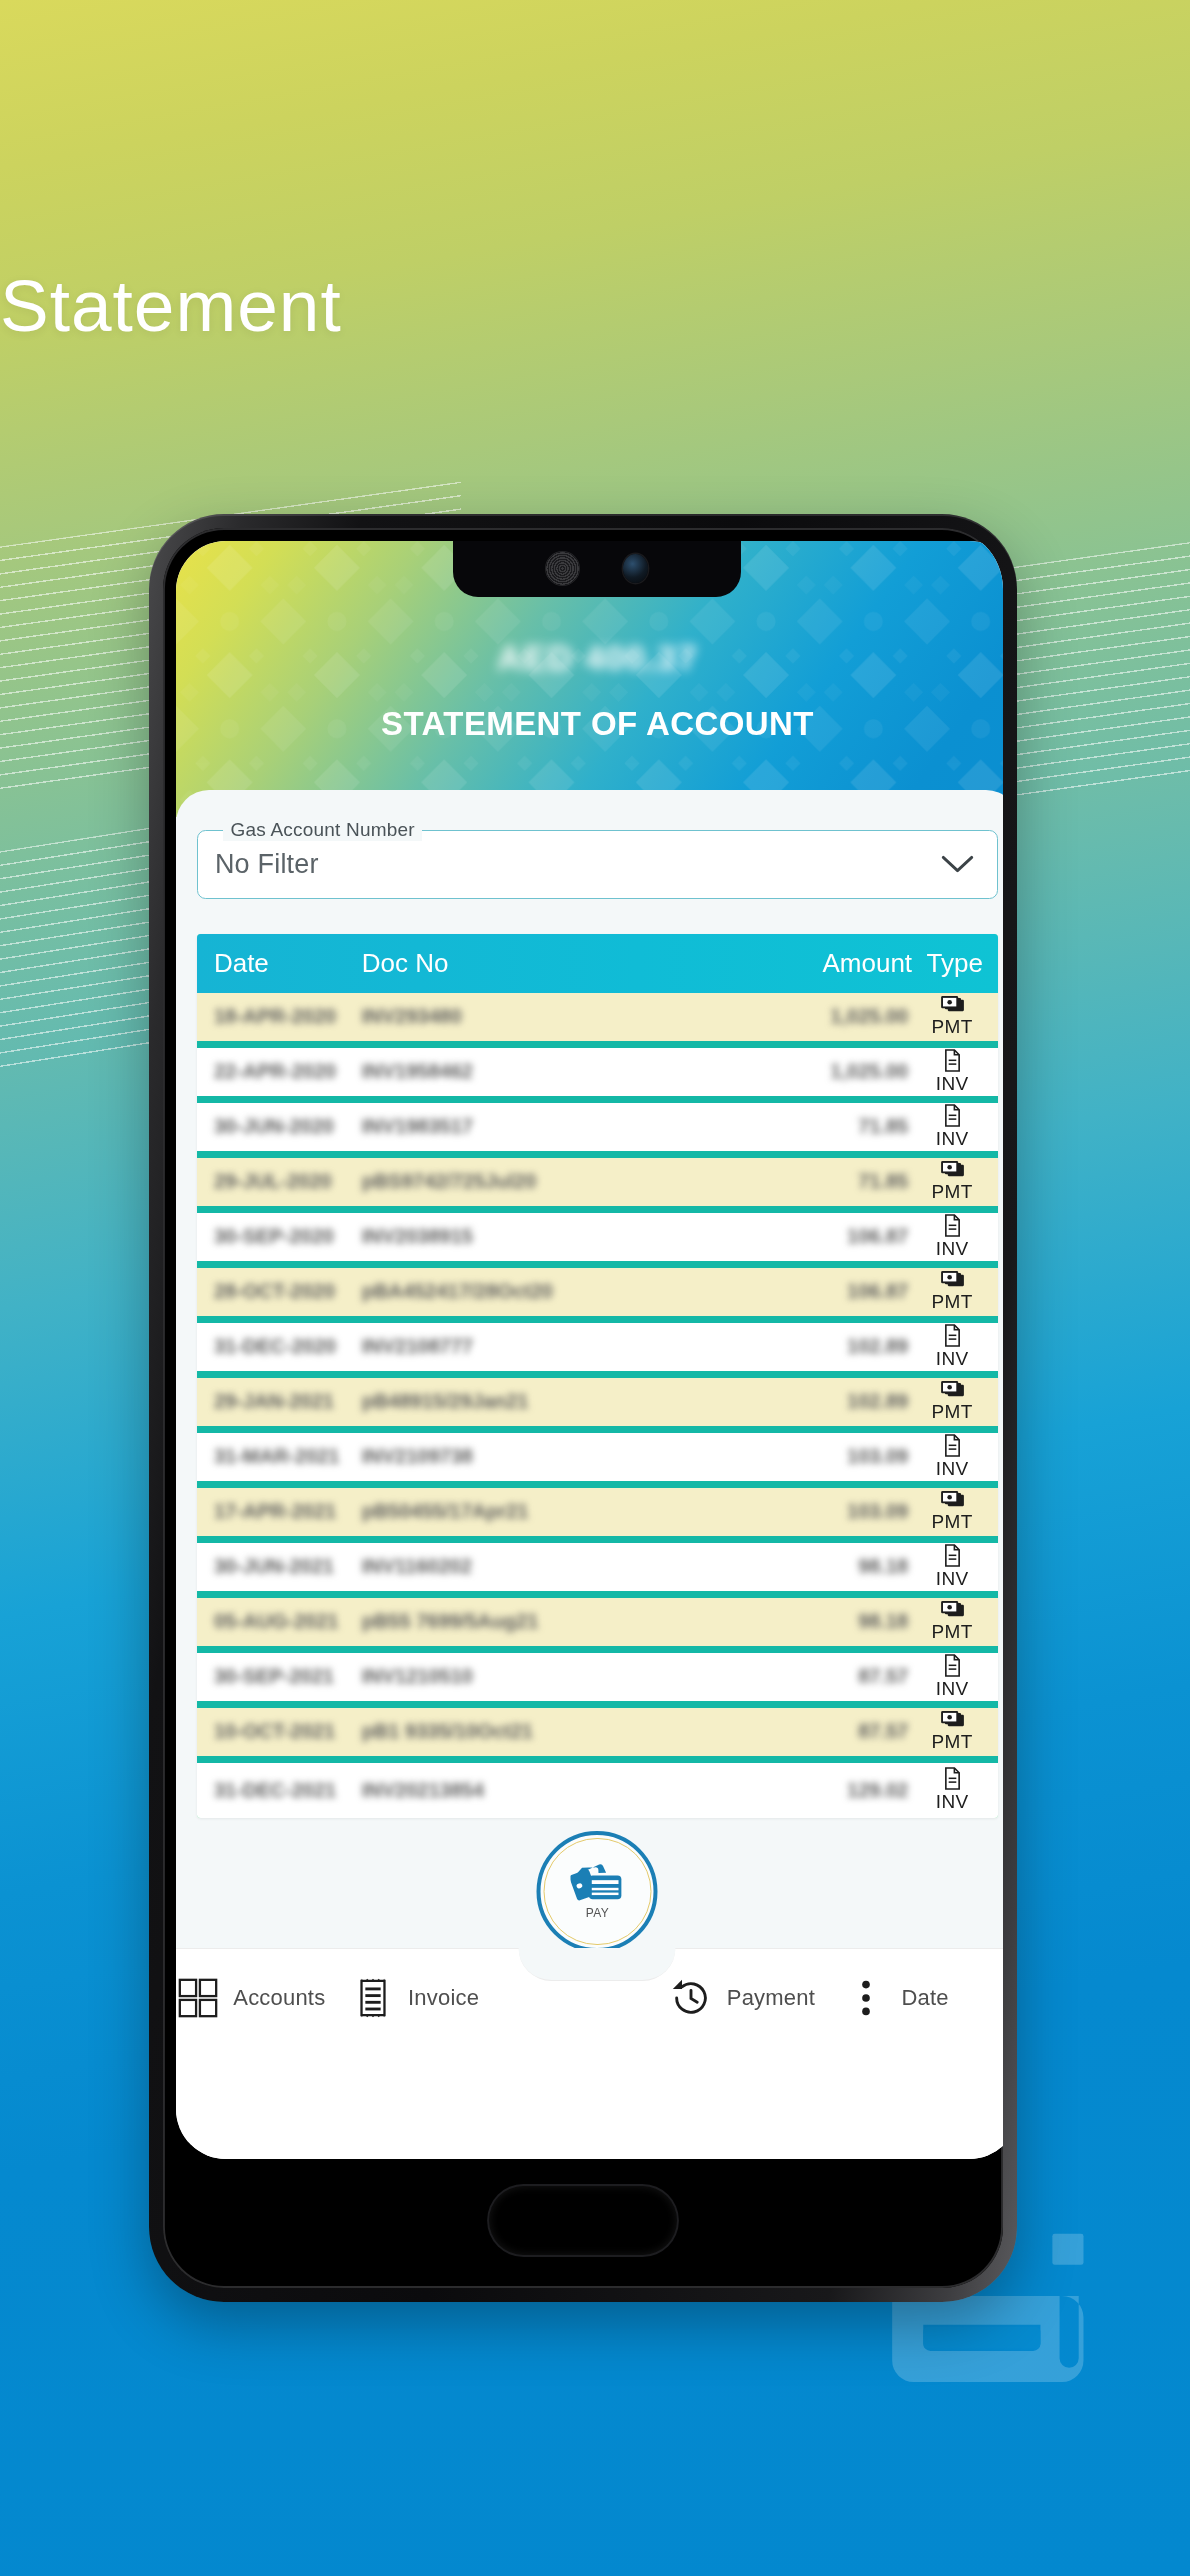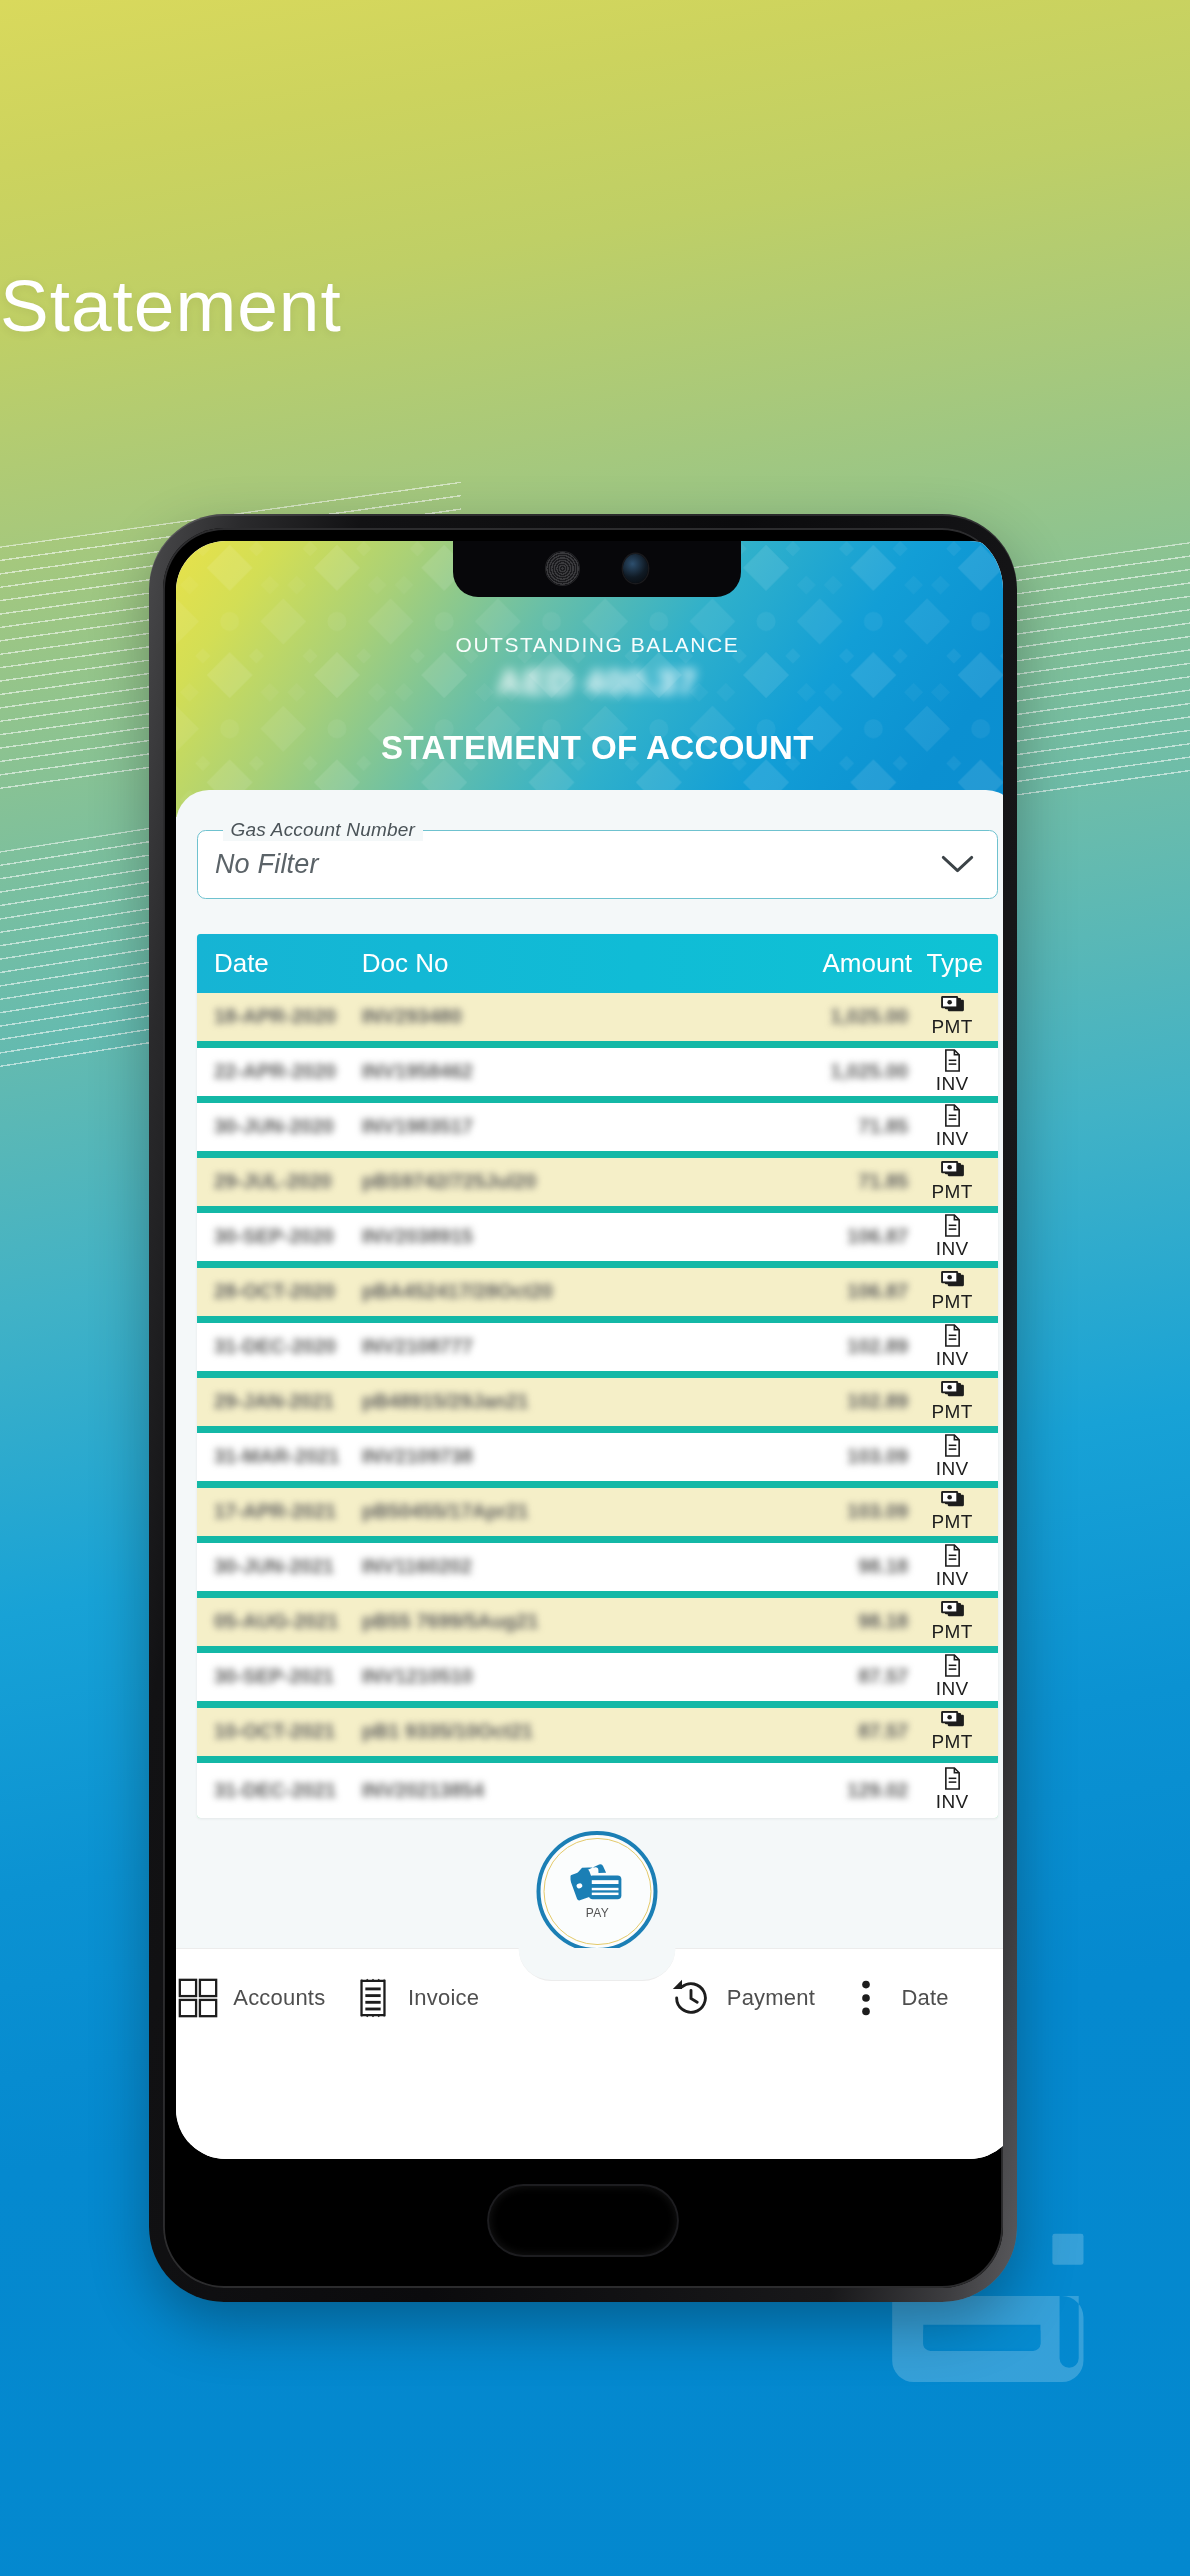--- a/index.html
+++ b/index.html
@@ -180,21 +180,21 @@
     position: relative;
     margin-top: -27px;
     background: #f4f8f9;
     border-radius: 33px 33px 0 0;
     height: 1194px;
     z-index: 5;
     padding: 0 21px;
   }
 
   
-  .filter-wrap { position: relative; padding-top: 40px; font-style: italic; }
+  .filter-wrap { position: relative; padding-top: 40px; }
   .filter-box {
     position: relative;
     height: 69px;
     background: #ffffff;
     border: 1.7px solid #6fc2cf;
     border-radius: 8.6px;
     display: flex; align-items: center;
     padding: 0 17px;
   }
   .filter-label {
@@ -380,21 +380,20 @@
                 <path d="M14 0 L18 4 L14 8 L10 4 Z" fill="#ffffff" opacity="0.3"></path>
                 <path d="M42 0 L46 4 L42 8 L38 4 Z" fill="#ffffff" opacity="0.3"></path>
                 <path d="M7 18 L12 23 L7 28 L2 23 Z" fill="#ffffff" opacity="0.22"></path>
                 <path d="M49 18 L54 23 L49 28 L44 23 Z" fill="#ffffff" opacity="0.22"></path>
               </pattern>
             </defs>
             <rect width="440" height="290" fill="url(#geo)"></rect>
           </svg>
 
           <div class="header-text">
-            <div class="ob-label">OUTSTANDING BALANCE</div>
             <div class="ob-amount">AED 400.37</div>
             <div class="soa-title">STATEMENT OF ACCOUNT</div>
           </div>
         </div>
 
         <div class="body-card">
 
           <div class="filter-wrap">
             <div class="filter-box">
               <span class="filter-label">Gas Account Number</span>

